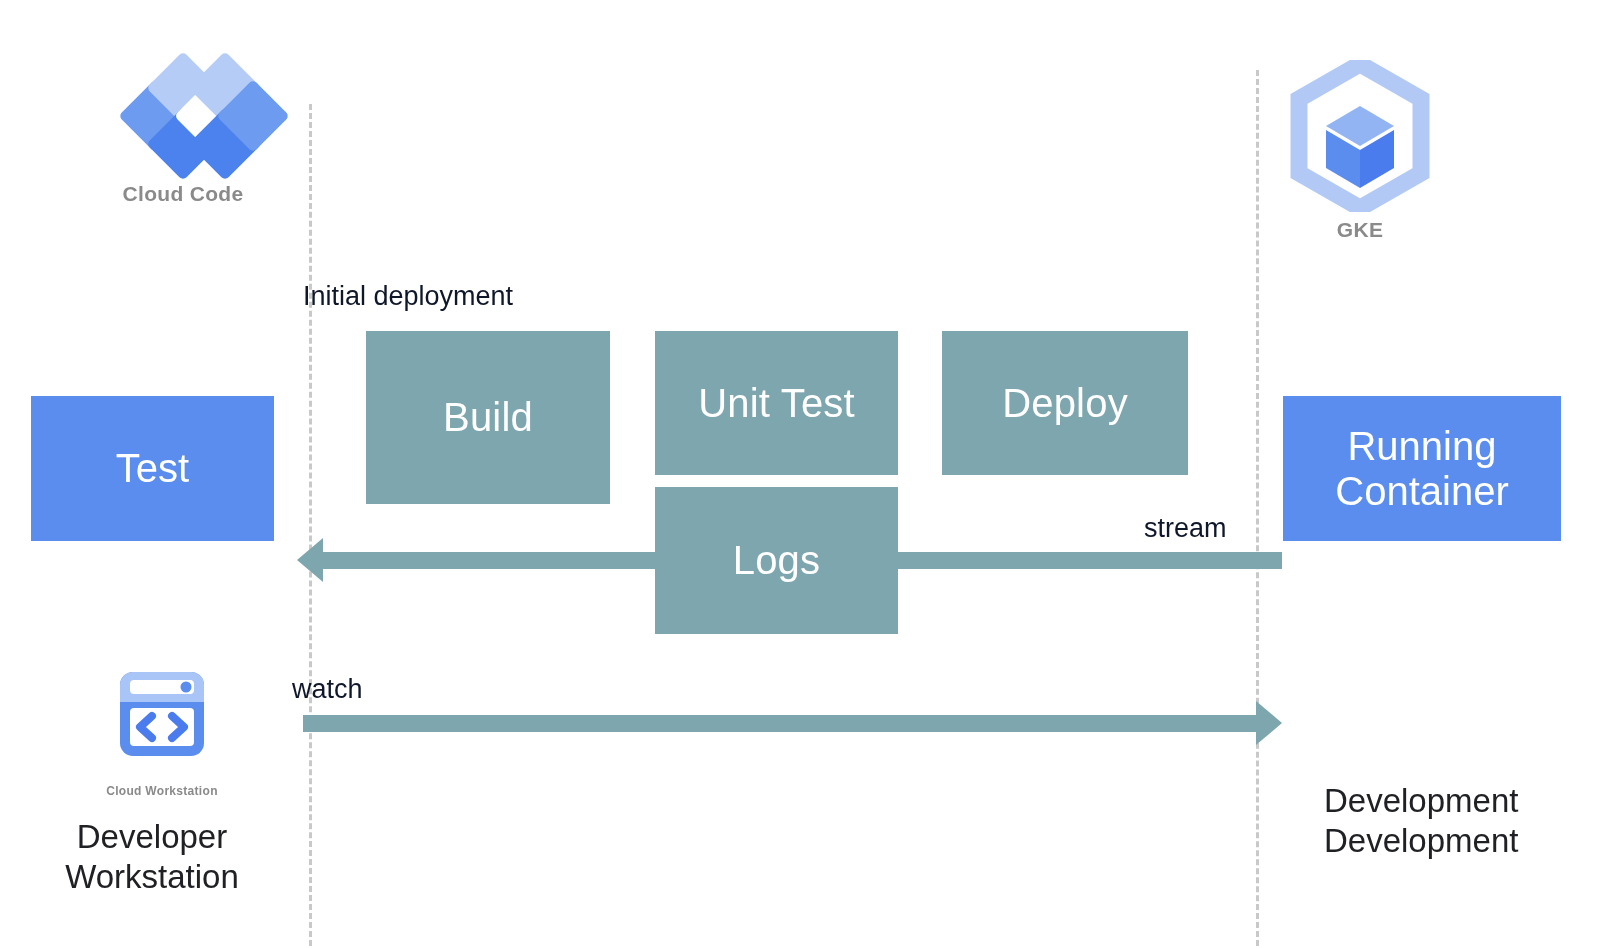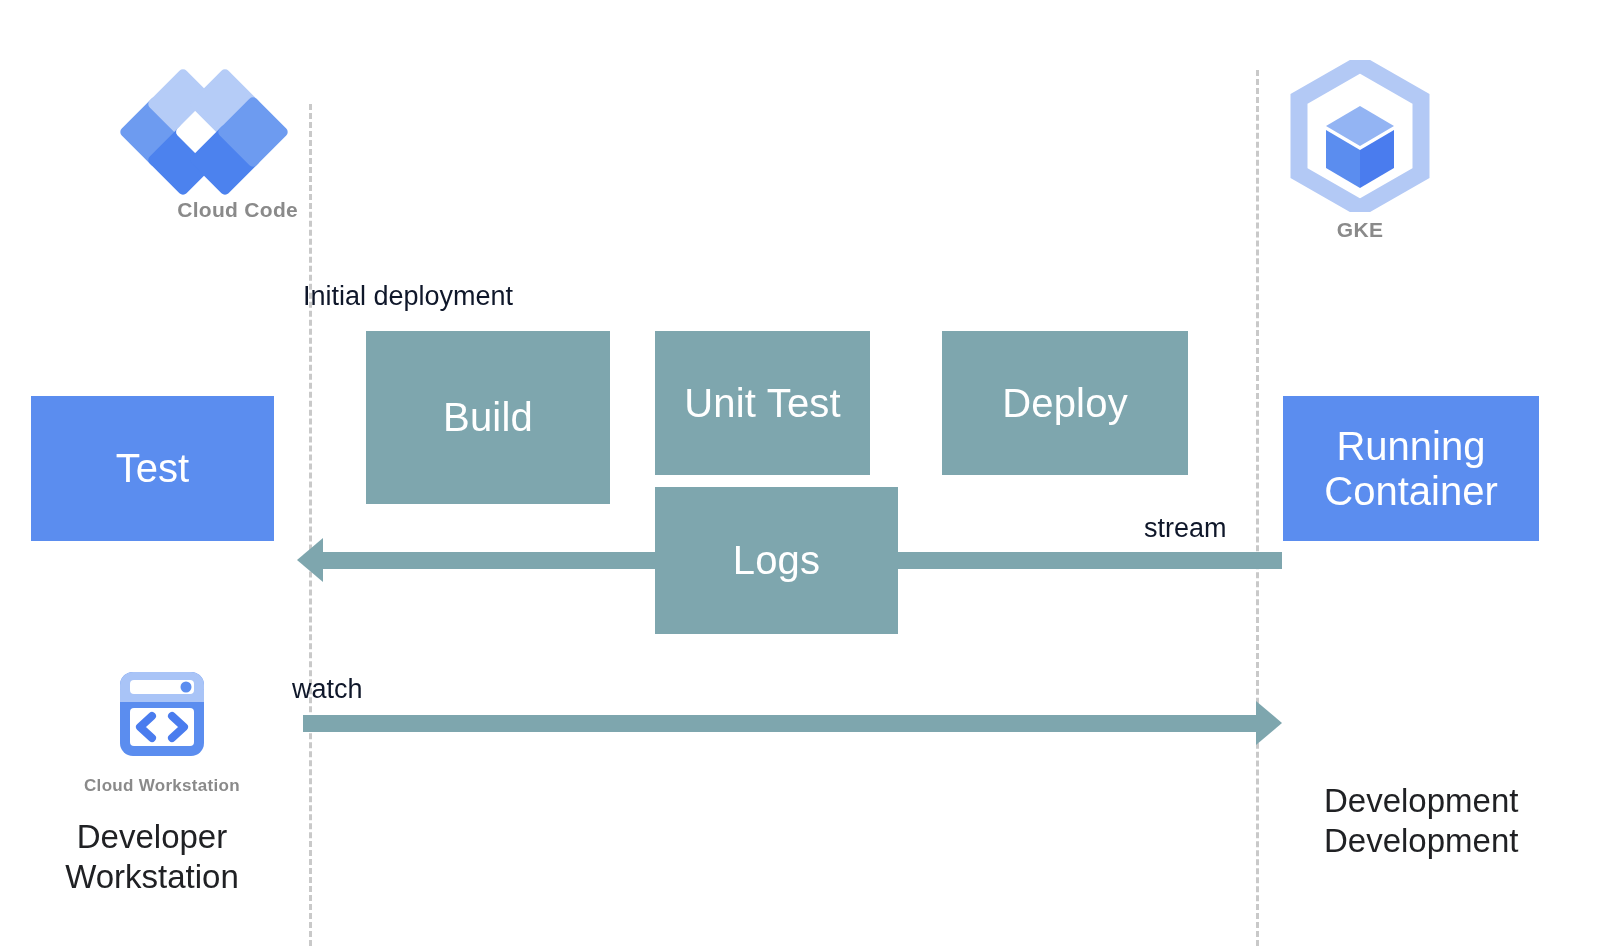--- a/index.html
+++ b/index.html
@@ -119,21 +119,21 @@
   }
 </style>
 </head>
 <body>
 
 <div id="stage">
 
   <div class="boundary" style="left:309px; top:104px; height:842px;"></div>
   <div class="boundary" style="left:1256px; top:70px; height:876px;"></div>
 
-  <div class="logo-block" style="left:68px; top:72px; width:230px;text-align:right;">
+  <div class="logo-block" style="left:68px; top:56px; width:230px;">
     <div class="cc-logo">
       <div class="dia" style="left:21px; top:34px;  background:#6d9bf0;"></div>
       <div class="dia" style="left:49px; top:6px;   background:#b5ccf7;"></div>
       <div class="dia" style="left:49px; top:62px;  background:#4c82ee;"></div>
       <div class="dia" style="left:77px; top:34px;  background:#ffffff;"></div>
       <div class="dia" style="left:77px; top:34px;  background:#ffffff;"></div>
       <div class="dia" style="left:91px; top:6px;   background:#b5ccf7;"></div>
       <div class="dia" style="left:91px; top:62px;  background:#4c82ee;"></div>
       <div class="dia" style="left:119px; top:34px; background:#6d9bf0;"></div>
     </div>
@@ -155,49 +155,49 @@
     <svg width="92" height="92" viewBox="0 0 92 92">
       <rect x="4" y="4" width="84" height="84" rx="13" fill="#5b8def"></rect>
       <rect x="4" y="4" width="84" height="30" rx="13" fill="#a9c4f7"></rect>
       <rect x="4" y="22" width="84" height="12" fill="#a9c4f7"></rect>
       <rect x="14" y="12" width="64" height="14" rx="4" fill="#ffffff"></rect>
       <circle cx="70" cy="19" r="5.5" fill="#5b8def"></circle>
       <rect x="14" y="40" width="64" height="38" rx="4" fill="#ffffff"></rect>
       <path d="M36 48 L24 59 L36 70" fill="none" stroke="#4a7cee" stroke-width="8" stroke-linecap="round" stroke-linejoin="round"></path>
       <path d="M56 48 L68 59 L56 70" fill="none" stroke="#4a7cee" stroke-width="8" stroke-linecap="round" stroke-linejoin="round"></path>
     </svg>
-    <div class="logo-caption" style="font-size:17px; margin-top:12px;">Cloud Workstation</div>
+    <div class="logo-caption" style="font-size:12px; margin-top:20px;">Cloud Workstation</div>
   </div>
 
   <div class="flowlabel" style="left:303px; top:281px;">Initial deployment</div>
 
   <div class="bbox" style="left:31px; top:396px; width:243px; height:145px;">
     <span>Test</span>
   </div>
 
-  <div class="bbox" style="left:1283px; top:396px; width:256px; height:145px; flex-direction:column;">
+  <div class="bbox" style="left:1283px; top:396px; width:278px; height:145px; flex-direction:column;">
     <span>Running</span>
     <span>Container</span>
   </div>
 
   <div class="arrow-line" style="left:322px; top:552px; width:960px;"></div>
   <div class="arrow-head left" style="left:297px; top:538px;"></div>
 
   <div class="flowlabel" style="left:1144px; top:513px;">stream</div>
 
   <div class="arrow-line" style="left:303px; top:715px; width:953px;"></div>
   <div class="arrow-head right" style="left:1256px; top:701px;"></div>
 
   <div class="flowlabel" style="left:292px; top:674px;">watch</div>
 
   <div class="pbox" style="left:366px; top:331px; width:244px; height:173px;">
     <span>Build</span>
   </div>
 
-  <div class="pbox" style="left:655px; top:331px; width:215px; height:144px;">
+  <div class="pbox" style="left:655px; top:331px; width:243px; height:144px;">
     <span>Unit Test</span>
   </div>
 
   <div class="pbox" style="left:942px; top:331px; width:246px; height:144px;">
     <span>Deploy</span>
   </div>
 
   <div class="pbox" style="left:655px; top:487px; width:243px; height:147px;">
     <span>Logs</span>
   </div>

